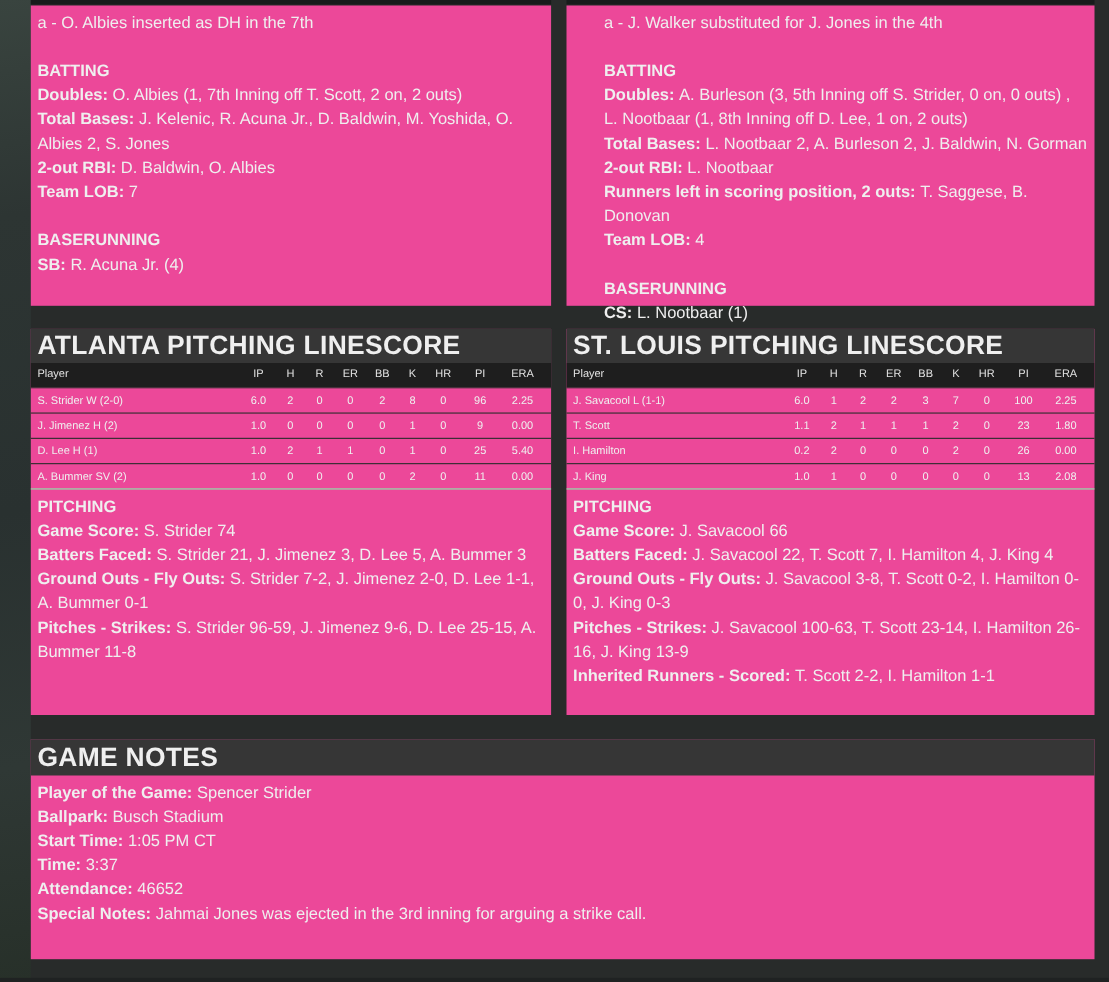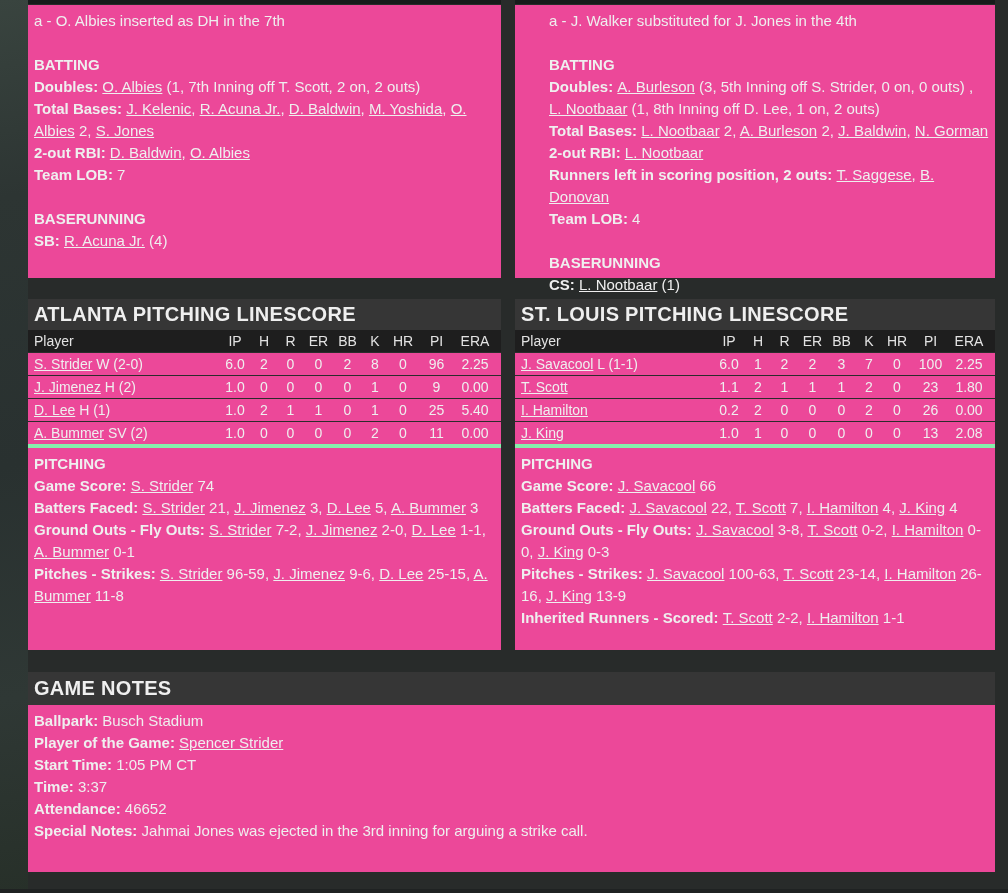--- a/index.html
+++ b/index.html
@@ -21,29 +21,29 @@
   .cut-bottom{ position:absolute; left:0; top:889px; width:1008px; height:4px; background:#1f2222; }
   .panel{ position:absolute; background:#ec4899; }
   .notes-away{ left:28px; top:5px; width:473px; height:273px; }
   .notes-home{ left:515px; top:5px; width:480px; height:273px;padding-left:28px; }
   .pitch-away{ left:28px; top:299px; width:473px; height:351px; }
   .pitch-home{ left:515px; top:299px; width:480px; height:351px; }
   .gamenotes{ left:28px; top:672px; width:967px; height:200px; }
 
   .title-bar{
     height:31px; background:#363636; display:flex; align-items:center;
-    padding-left:6px; font-size:20px; font-weight:bold; letter-spacing:.3px;
+    padding-left:6px; font-size:24px; font-weight:bold; letter-spacing:.3px;
     white-space:nowrap;
   }
   .lines{ padding:5px 6px 0 6px; font-size:15px; }
   .line{ min-height:22px; line-height:22px; }
   .b{ font-weight:bold; }
-  .u{ text-decoration:underline; cursor:pointer; }
-
-  .tablewrap{ font-size:14px; border-bottom:4px solid #86efac; }
+  .u{ cursor:pointer; }
+
+  .tablewrap{ font-size:10px; border-bottom:1px solid #86efac; }
   .trow{ display:flex; height:23px; line-height:23px; align-items:center;
          border-top:1px solid #2c2c2c; padding-right:6px; }
   .trow.thead{ height:22px; line-height:22px; background:#1e1e1e; color:#e3e3e3; border-top:none; }
   .tcell{ flex:0 0 auto; text-align:center; white-space:nowrap; }
   .tcell.c0{ flex:1 1 auto; text-align:left; padding-left:6px; overflow:hidden; }
   .tcell.c1{ width:32px; } .tcell.c2{ width:26px; } .tcell.c3{ width:27px; }
   .tcell.c4{ width:29px; } .tcell.c5{ width:29px; } .tcell.c6{ width:26px; }
   .tcell.c7{ width:30px; } .tcell.c8{ width:37px; } .tcell.c9{ width:40px; }
 </style>
 </head>
@@ -233,22 +233,22 @@
       <div class="line"><span class="b">Pitches - Strikes: </span><span class="u">J. Savacool</span><span> 100-63, </span><span class="u">T. Scott</span><span> 23-14, </span><span class="u">I. Hamilton</span><span> 26-16, </span><span class="u">J. King</span><span> 13-9</span></div>
       <div class="line"><span class="b">Inherited Runners - Scored: </span><span class="u">T. Scott</span><span> 2-2, </span><span class="u">I. Hamilton</span><span> 1-1</span></div>
     </div>
 </section>
 
 <section class="panel gamenotes">
   <div class="title-bar" style="height:33px">
     <span>GAME NOTES</span>
   </div>
   <div class="lines">
+      <div class="line"><span class="b">Player of the Game: </span><span class="u">Spencer Strider</span></div>
       <div class="line"><span class="b">Ballpark: </span><span>Busch Stadium</span></div>
-      <div class="line"><span class="b">Player of the Game: </span><span class="u">Spencer Strider</span></div>
       <div class="line"><span class="b">Start Time: </span><span>1:05 PM CT</span></div>
       <div class="line"><span class="b">Time: </span><span>3:37</span></div>
       <div class="line"><span class="b">Attendance: </span><span>46652</span></div>
       <div class="line"><span class="b">Special Notes: </span><span> Jahmai Jones was ejected in the 3rd inning for arguing a strike call.</span></div>
     </div>
 </section>
 
 <div class="cut-bottom"></div>
 
 </body></html>

